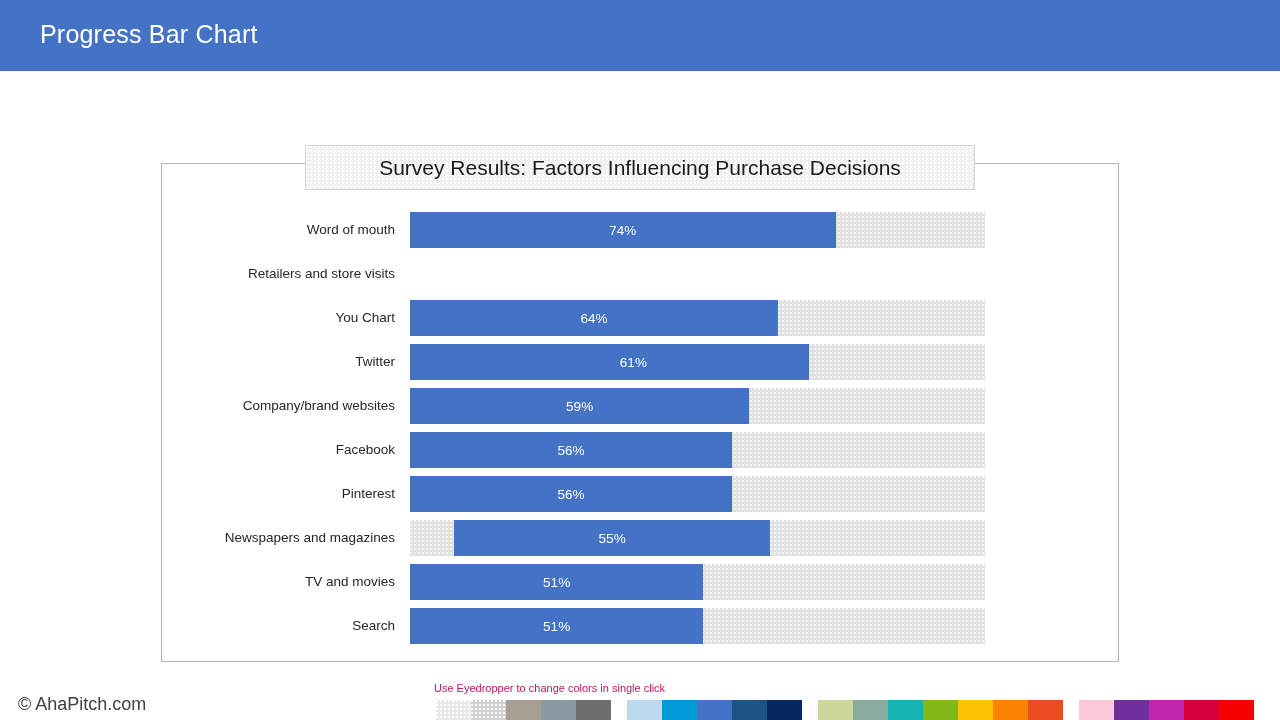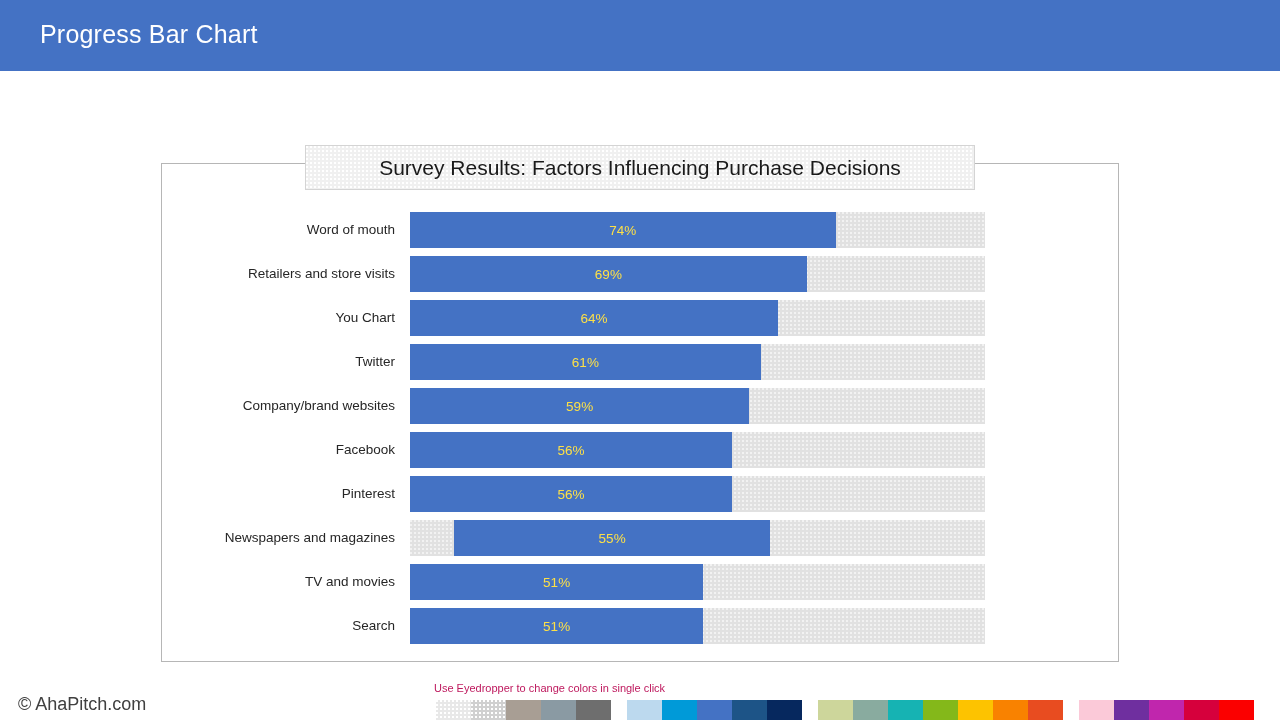--- a/index.html
+++ b/index.html
@@ -99,21 +99,21 @@
     position: absolute;
     left: 0; top: 0;
     height: 36px;
     background: #4472C4;
     display: flex;
     align-items: center;
     justify-content: center;
   }
   .fill-value {
     font-size: 13.5px;
-    color: #fde047;
+    color: #ffffff;
     white-space: nowrap;
   }
 
   
   #footer-credit {
     position: absolute;
     left: 18px; top: 694px;
     font-size: 18px;
     color: #404040;
     white-space: nowrap;
@@ -166,38 +166,33 @@
     <div class="row">
       <div class="row-label">Word of mouth</div>
       <div class="track">
         <div class="fill" style="width: 74%; background: rgb(68, 114, 196);">
           <span class="fill-value">74%</span>
         </div>
       </div>
     </div>
     <div class="row">
       <div class="row-label">Retailers and store visits</div>
-      <div class="track">
-        <div class="fill" style="width: 69%; background: rgb(68, 114, 196);">
-          <span class="fill-value">69%</span>
-        </div>
-      </div>
     </div>
     <div class="row">
       <div class="row-label">You Chart</div>
       <div class="track">
         <div class="fill" style="width: 64%; background: rgb(68, 114, 196);">
           <span class="fill-value">64%</span>
         </div>
       </div>
     </div>
     <div class="row">
       <div class="row-label">Twitter</div>
       <div class="track">
-        <div class="fill" style="width: 61%; background: rgb(68, 114, 196);">
+        <div class="fill" style="width: 61%; background: rgb(68, 114, 196); padding-left: 48px;">
           <span class="fill-value">61%</span>
         </div>
       </div>
     </div>
     <div class="row">
       <div class="row-label">Company/brand websites</div>
       <div class="track">
         <div class="fill" style="width: 59%; background: rgb(68, 114, 196);">
           <span class="fill-value">59%</span>
         </div>

